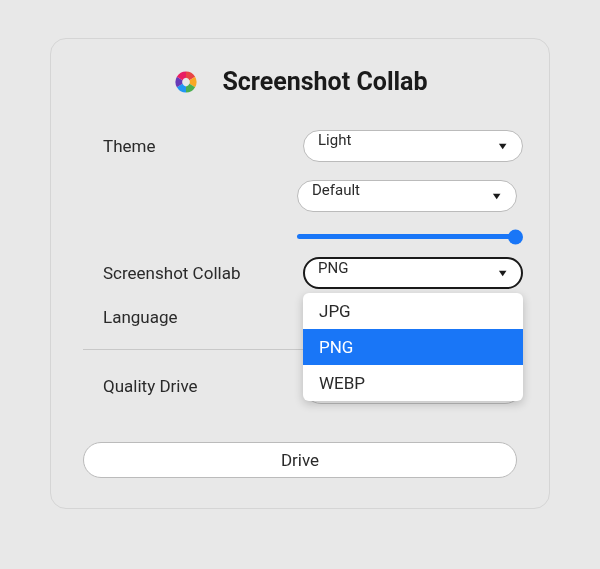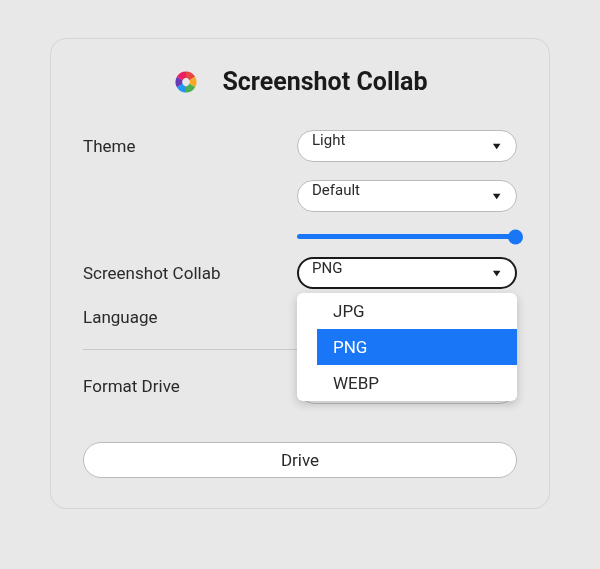--- a/index.html
+++ b/index.html
@@ -44,20 +44,21 @@
     .title {
       font-size: 25px;
       font-weight: 700;
       color: #1a1a1a;
     }
     
     .row {
       display: flex;
       align-items: center;
       margin-bottom: 18px;
+      margin-left: 20px;
     }
     
     .label {
       flex: 0 0 200px;
       font-size: 17px;
       color: #2a2a2a;
       font-weight: 400;
     }
     
     .control {
@@ -126,21 +127,20 @@
     .dropdown-menu {
       position: absolute;
       top: 36px;
       left: 0;
       width: 220px;
       background: #fff;
       border-radius: 6px;
       box-shadow: 0 3px 10px rgba(0,0,0,0.2);
       overflow: hidden;
       z-index: 10;
-      padding-left: 20px;
     }
     
     .dropdown-item {
       padding: 8px 16px;
       font-size: 17px;
       color: #2a2a2a;
       cursor: pointer;
     }
     
     .dropdown-item.selected {
@@ -239,21 +239,21 @@
   </div>
 
   <div class="row">
     <div class="label">Language</div>
     <div class="control"></div>
   </div>
 
   <hr class="divider">
 
   <div class="row">
-    <div class="label">Format Drive</div>
+    <div class="label">Quality Drive</div>
     <div class="control">
       <button class="pill-button connected disable-api-btn">Disable API</button>
     </div>
   </div>
 
   <div class="save-row">
     <button class="pill-button">Drive</button>
   </div>
 
 </div>

